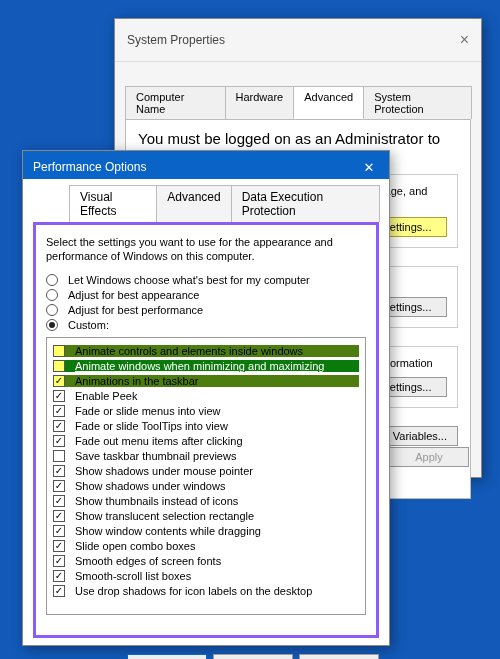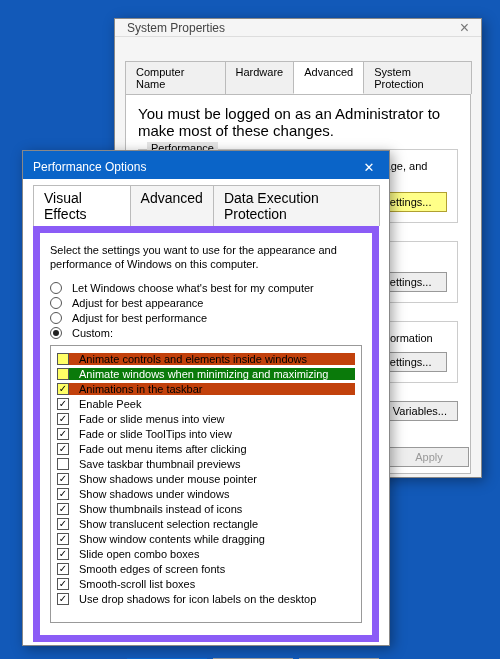--- a/index.html
+++ b/index.html
@@ -16,21 +16,21 @@
   position: absolute;
   background: #fff;
   border: 1px solid #888;
   box-shadow: 3px 3px 12px rgba(0,0,0,0.35);
 }
 .win-sys {
   left: 114px; top: 18px; width: 368px; height: 460px;
   background: #f5f5f5;
 }
 .win-sys .titlebar {
-  height: 18px; line-height: 34px;
+  height: 43px; line-height: 34px;
   padding: 0 12px;
   font-size: 12px; color: #444;
   display: flex; justify-content: space-between; align-items: center;
   border-bottom: 1px solid #ddd;
 }
 .win-sys .close-x { font-size: 16px; color: #777; cursor: default; }
 .win-sys .tabs {
   margin: 24px 10px 0 10px;
   display: flex;
   font-size: 11px;
@@ -98,32 +98,32 @@
   padding: 4px 8px 0 10px;
   font-size: 12px;
 }
 .win-perf .close-x {
   width: 24px; height: 20px;
   display: flex; align-items: center; justify-content: center;
   font-size: 13px;
 }
 .perf-body { padding: 6px 10px 8px 10px; }
 .perf-tabs {
-  display: flex; font-size: 14px;
+  display: flex; font-size: 12px; margin-left: 36px;
 }
 .perf-tab {
   padding: 4px 10px;
   border: 1px solid #bbb;
   border-bottom: none;
   background: #f4f4f4;
   margin-right: -1px;
 }
 .perf-tab.active { background: #fff; }
 .perf-pane {
-  border: 7px solid #8b5cf6;
+  border: 3px solid #8b5cf6;
   padding: 10px;
   height: 416px;
   background: #fff;
 }
 .perf-intro { font-size: 11px; margin-bottom: 10px; line-height: 1.3; }
 .radio-row, .check-row {
   display: flex; align-items: center; gap: 10px;
   font-size: 11px;
   margin: 3px 0;
 }
@@ -140,24 +140,24 @@
   height: 278px;
   overflow: hidden;
 }
 .cb {
   width: 12px; height: 12px; border: 1px solid #555;
   display: inline-flex; align-items: center; justify-content: center;
   flex-shrink: 0;
   font-size: 10px; line-height: 1;
 }
 .cb.on::after { content: "✓"; }
-.check-row.hl { background: #c2410c; }
+.check-row.hl { background: #4d7c0f; }
 .check-row.hl .cb { background: #ffff66; }
 .check-row.hl2 {
-  background: #0a7a0a; color: #fff;
+  background: #0a7a0a; color: #fff; text-decoration: underline;
 }
 .check-row.hl2 .cb { background: #ffff66; color: #000; }
 .perf-footer {
   display: flex; justify-content: flex-end; gap: 6px;
   padding: 8px 10px;
 }
 .btn.primary { border: 1.5px solid #0a64c8; }
 </style>
 </head>
 <body>

